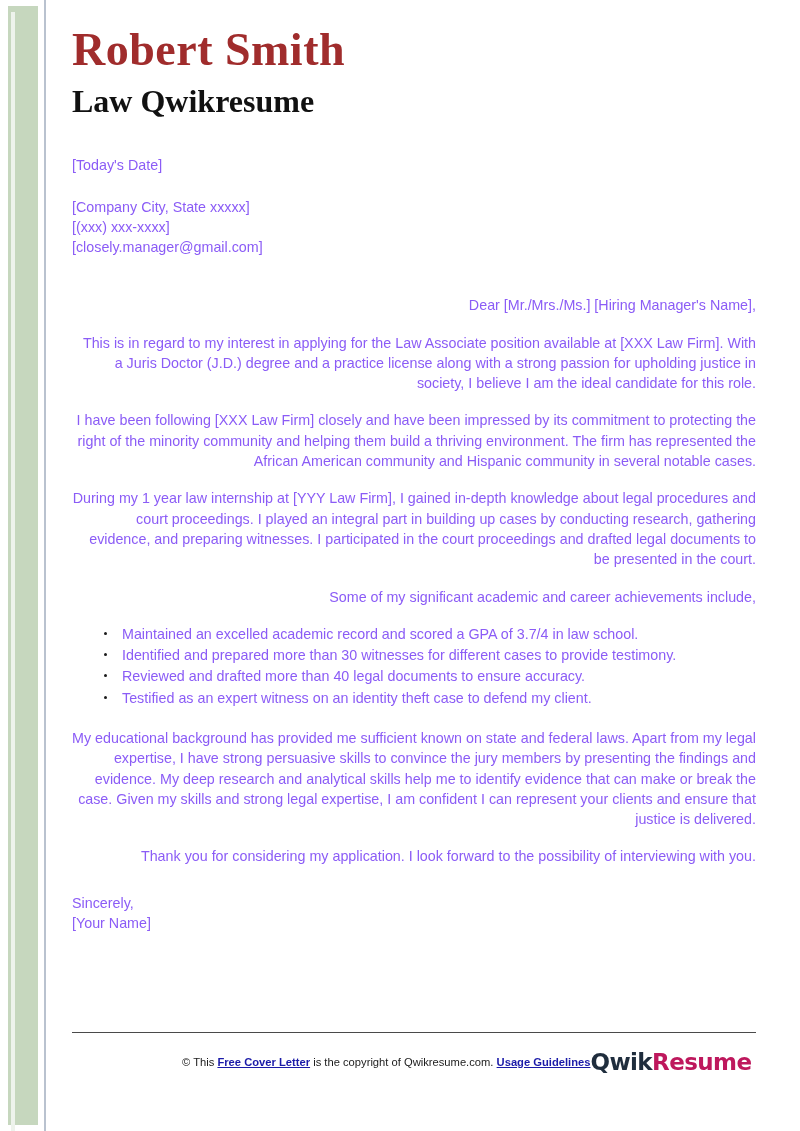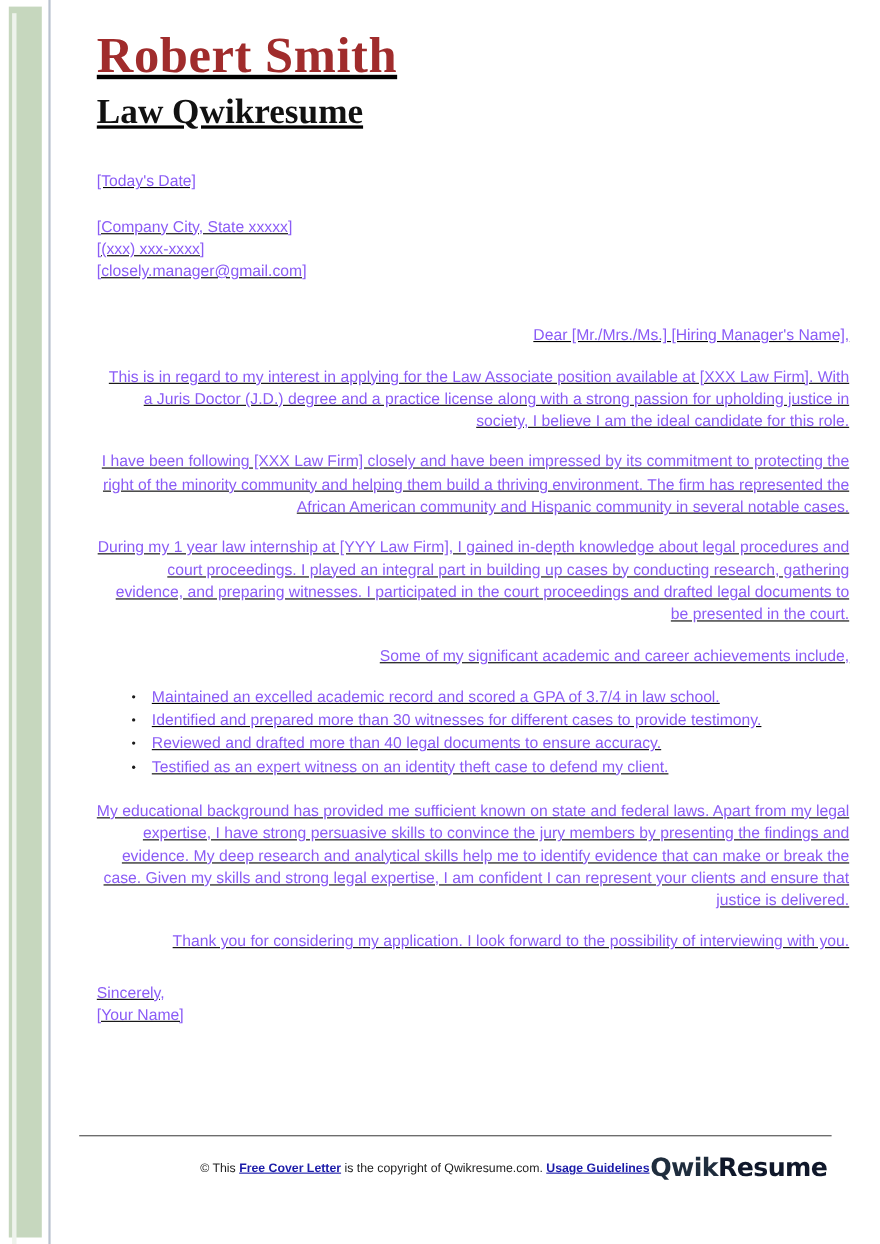--- a/index.html
+++ b/index.html
@@ -44,25 +44,24 @@
     left: 44px;
     top: 0px;
     width: 2px;
     height: 1131px;
     background: #b9c2cf;
   }
 
   
   .content {
     position: absolute;
-    left: 88px;
+    left: 72px;
     top: 0;
     width: 684px;
     height: 1131px;
-    text-decoration: underline;
   }
 
   
   .hdr {
     padding-top: 26px;
   }
   .applicant-name {
     font-family: "Liberation Serif", serif;
     font-size: 46px;
     font-weight: bold;
@@ -150,21 +149,20 @@
     width: 684px;
   }
   .footer-rule {
     width: 684px;
     height: 1px;
     background: #4a4a4a;
   }
   .footer-row {
     display: flex;
     align-items: center;
-    justify-content: space-between;
     margin-top: 16px;
   }
   .copyright {
     font-size: 11.2px;
     color: #1b1b1b;
     padding-left: 110px;
     white-space: nowrap;
   }
   .copyright a {
     color: #1a1aa8;
@@ -173,21 +171,21 @@
   }
   .brand {
     font-family: "DejaVu Sans", sans-serif;
     font-size: 23px;
     font-weight: bold;
     letter-spacing: -0.6px;
     white-space: nowrap;
     padding-right: 4px;
   }
   .brand .qwik { color: #1f2d3d; }
-  .brand .resume { color: #0f172a; }
+  .brand .resume { color: #be185d; }
 </style>
 </head>
 <body>
 
 <div class="page">
 
   <div class="side-band">
     <div class="side-band-inner-light"></div>
   </div>
   <div class="side-rule"></div>

